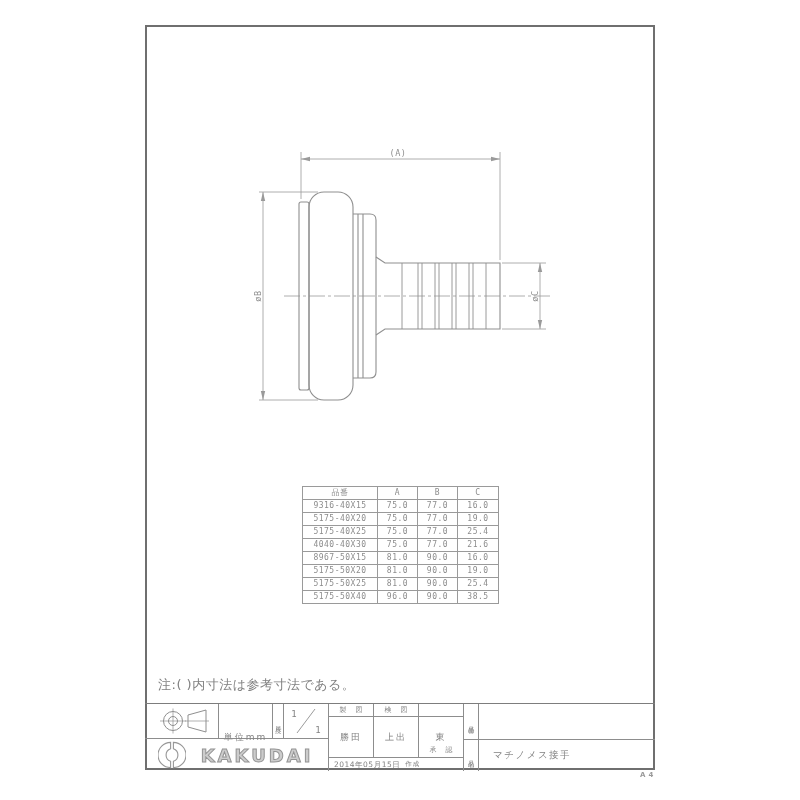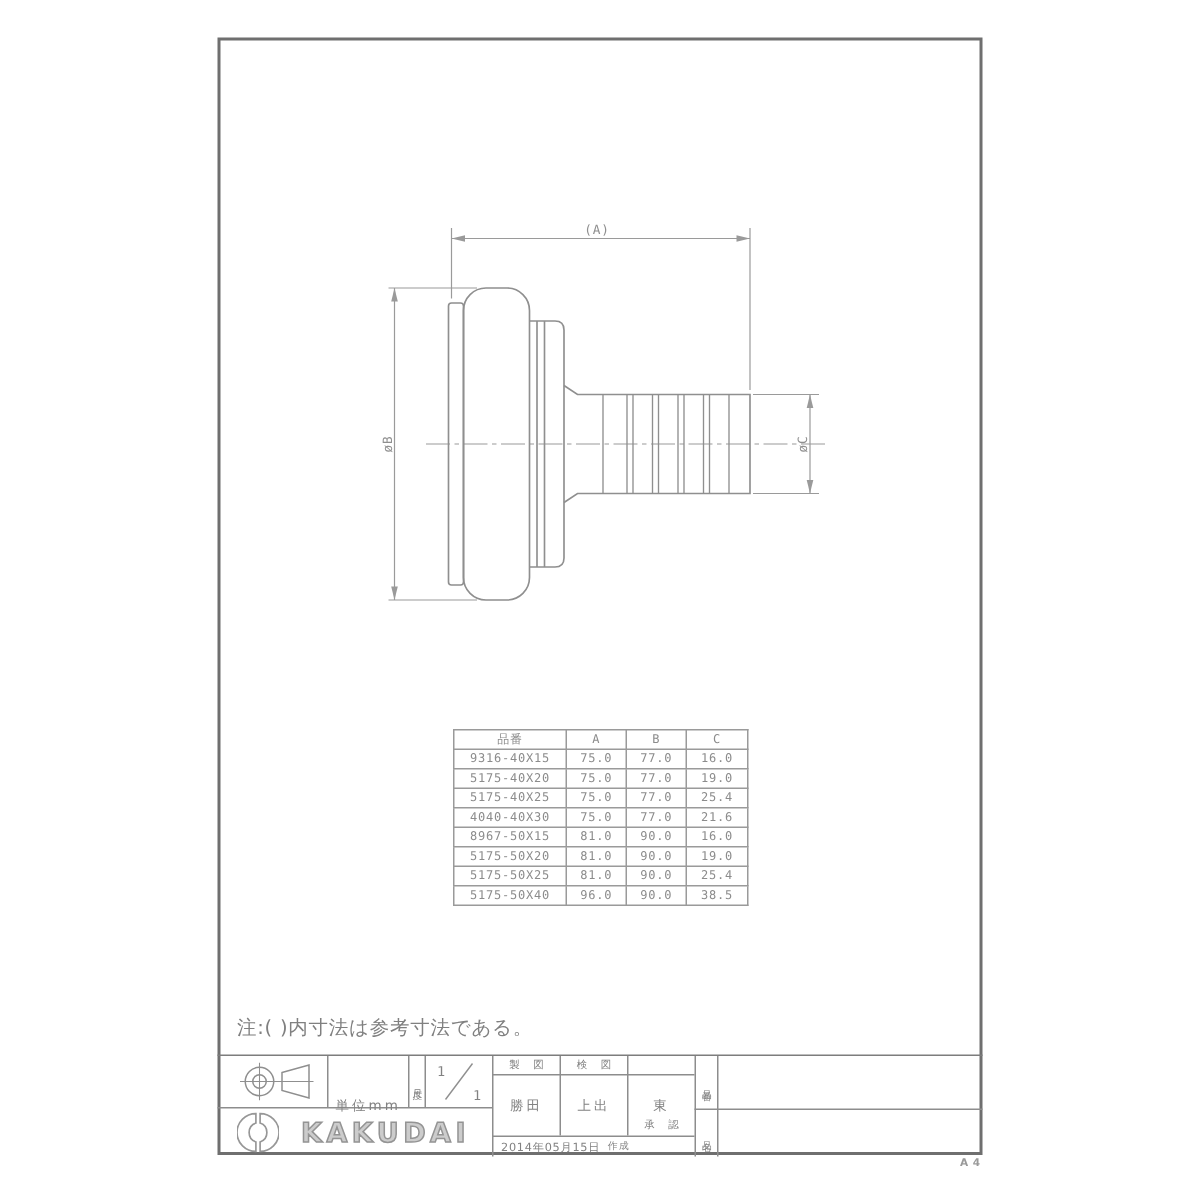--- a/index.html
+++ b/index.html
@@ -225,17 +225,18 @@
       <span>2014年05月15日</span>
       <span id="date-suffix">作成</span>
     </div>
 
     <div class="cell" style="left:319px;top:0;width:14px;height:35px;">
       <span class="vertical-label">品番</span>
     </div>
     <div class="cell" style="left:319px;top:36px;width:14px;height:31px;">
       <span class="vertical-label">品名</span>
     </div>
+    <div class="cell value-cell" style="left:334px;top:36px;width:176px;height:31px;">マチノメス接手</div>
   </div>
 
   <div id="paper-size">A4</div>
 
 </div>
 
 </body></html>

